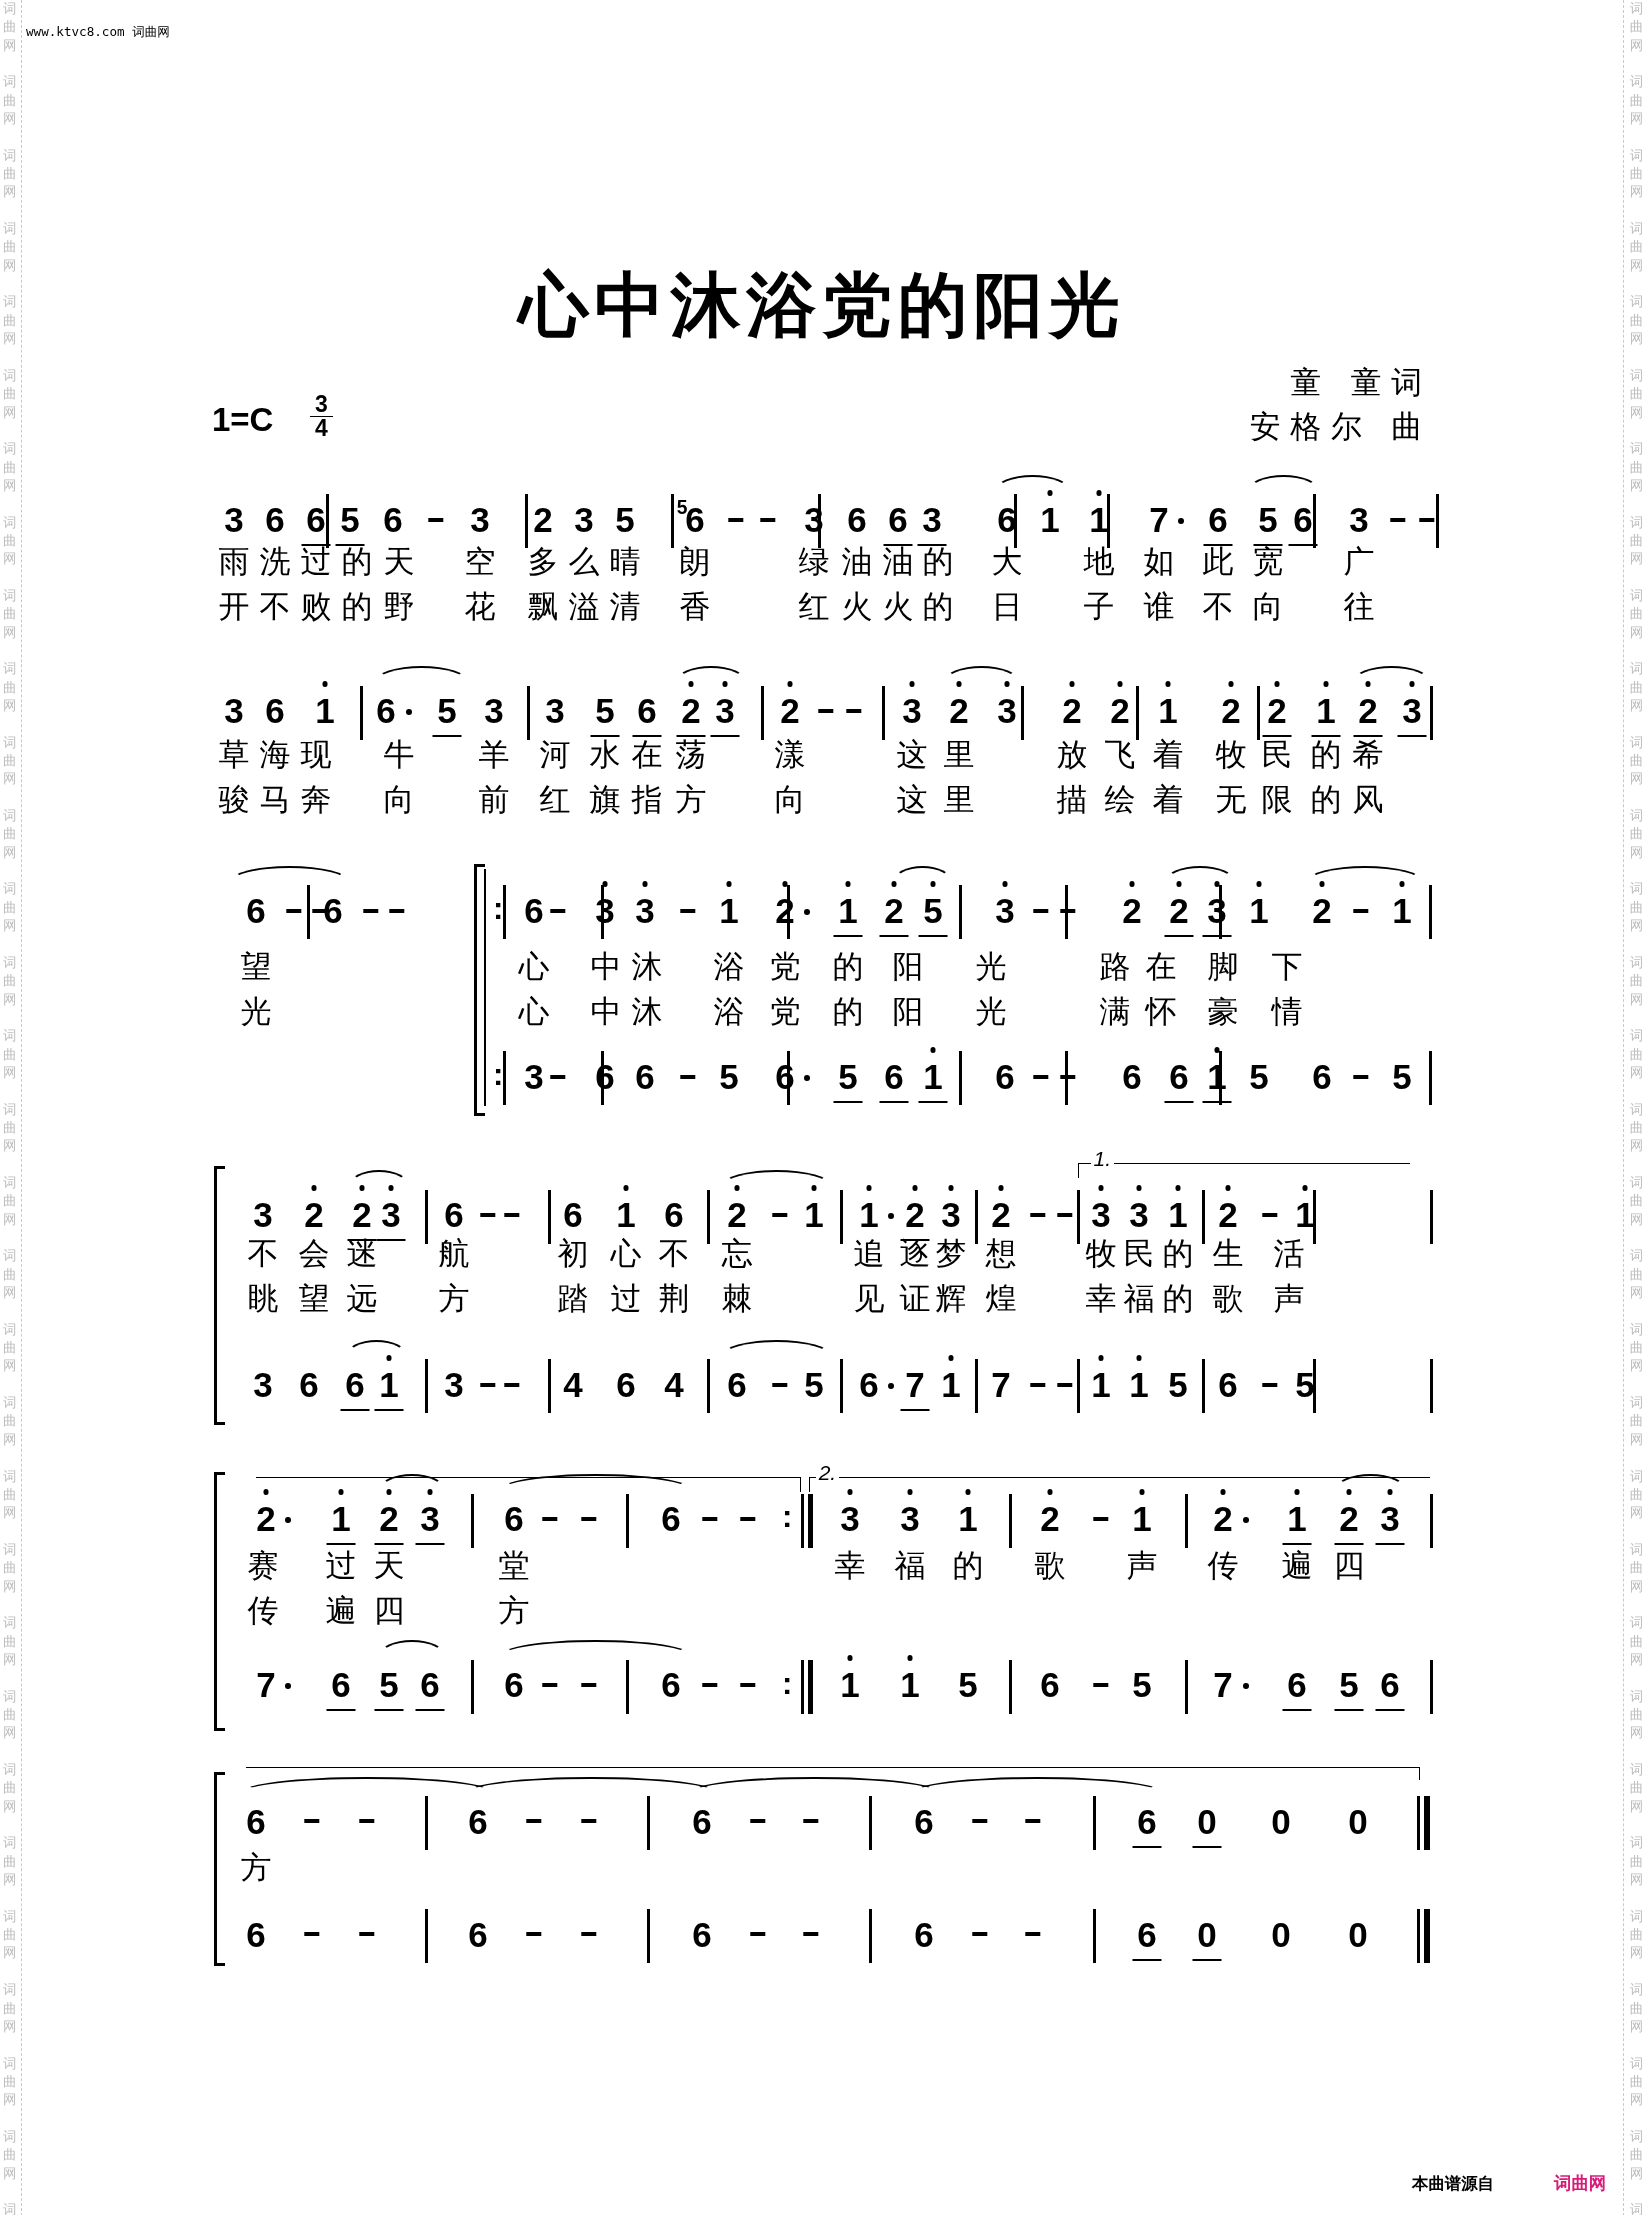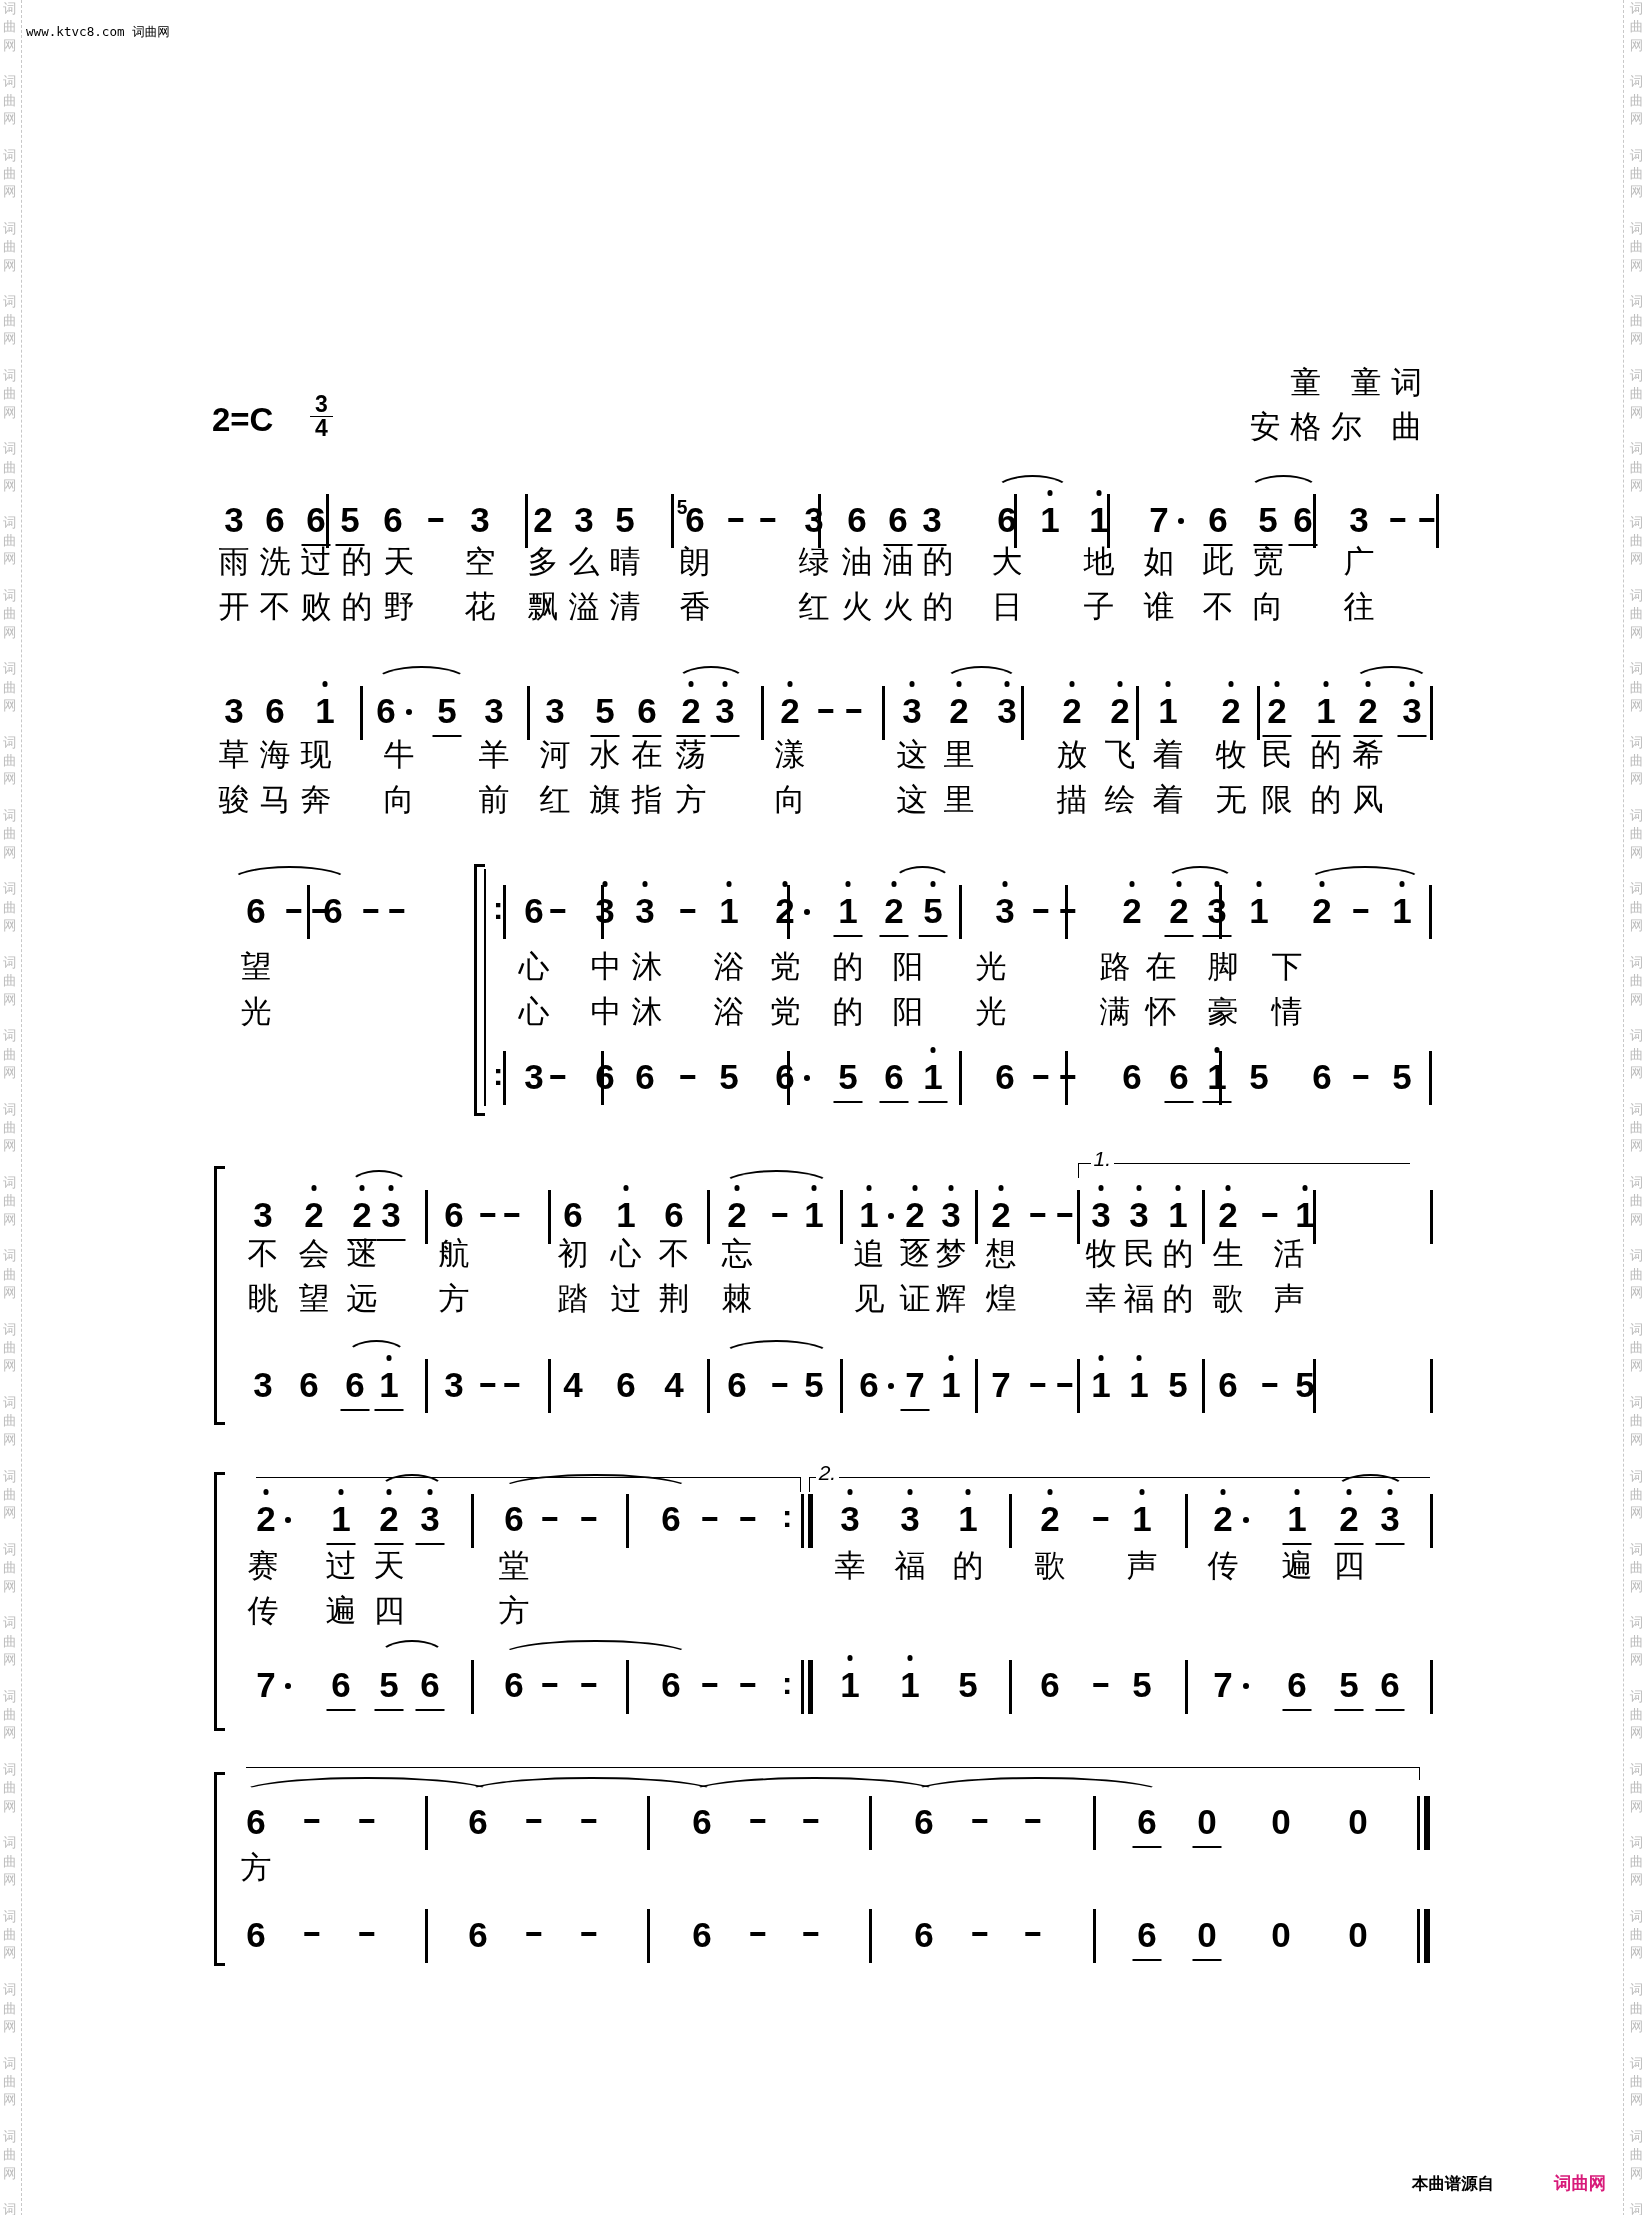--- a/index.html
+++ b/index.html
@@ -217,22 +217,23 @@
       <span style="top: 2075px; left: 5.8px;">曲</span>
       <span style="top: 2093px; left: 5.8px;">网</span>
       <span style="top: 2130px; left: 5.8px;">词</span>
       <span style="top: 2148px; left: 5.8px;">曲</span>
       <span style="top: 2167px; left: 5.8px;">网</span>
       <span style="top: 2203px; left: 5.8px;">词</span>
     </div>
 
   <div class="site-top">www.ktvc8.com 词曲网</div>
 
-
-  <div class="key">2=C</div>
+  <div class="title">心中沐浴党的阳光</div>
+
+  <div class="key">1=C</div>
   <div class="timesig">
     <div>3</div>
     <div class="ts-line"></div>
     <div>4</div>
   </div>
 
   <div class="credit" style="top:362px">童 童词</div>
   <div class="credit" style="top:406px">安格尔 曲</div>
 
   <div id="score">

